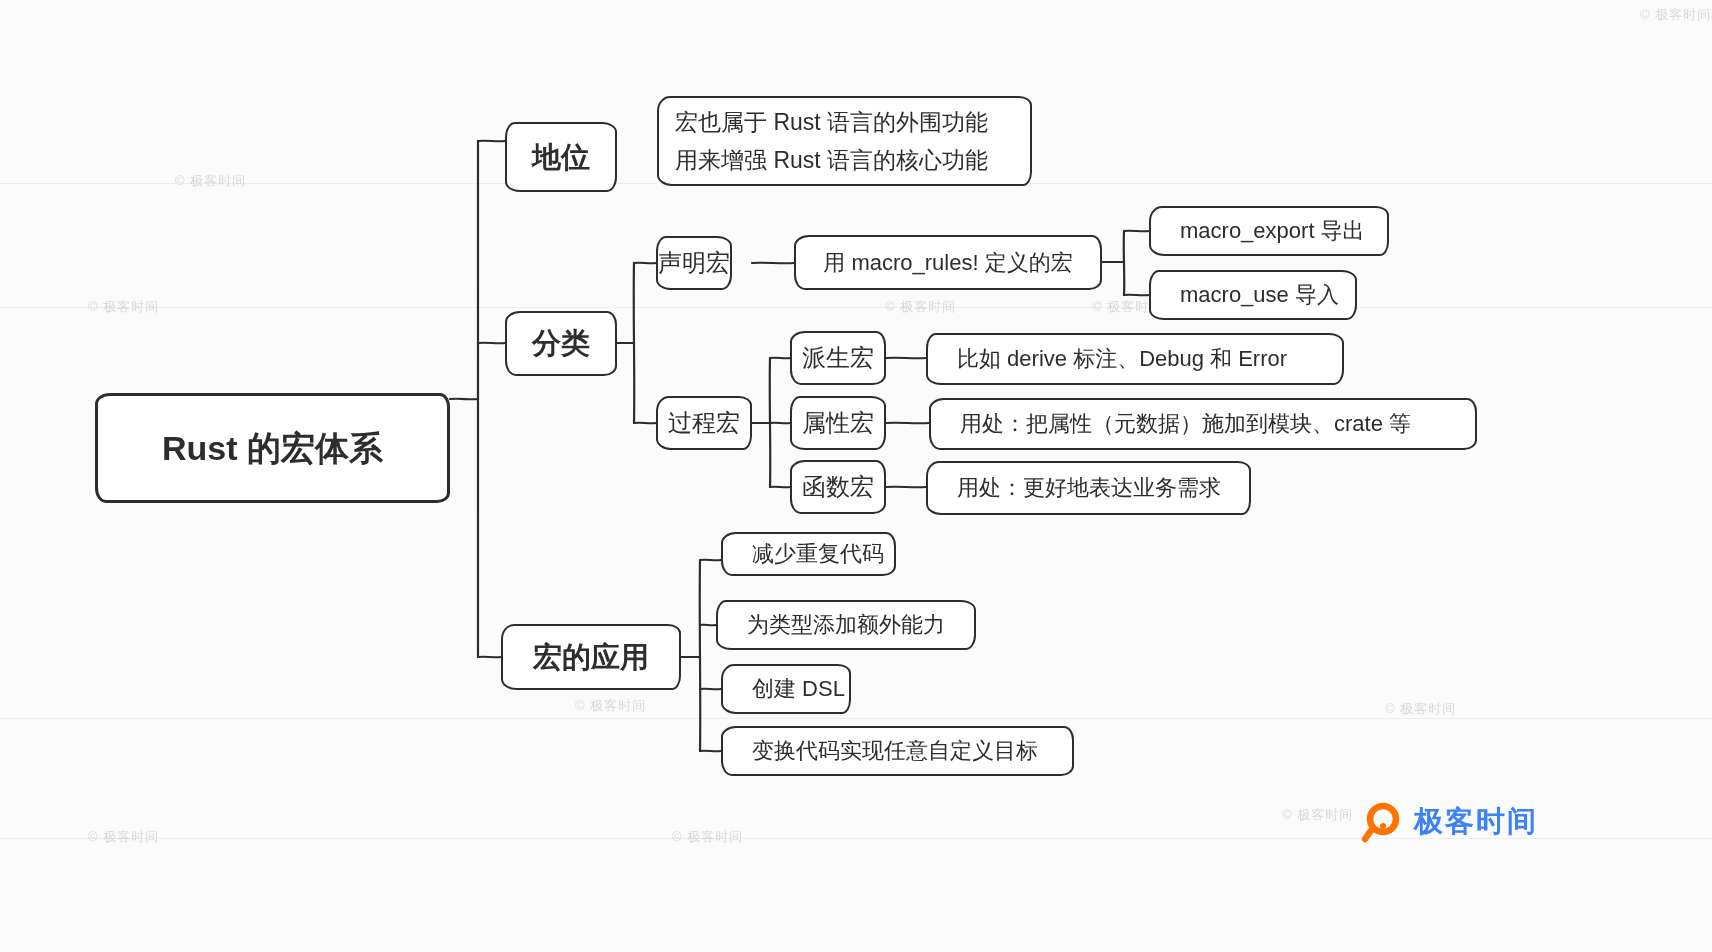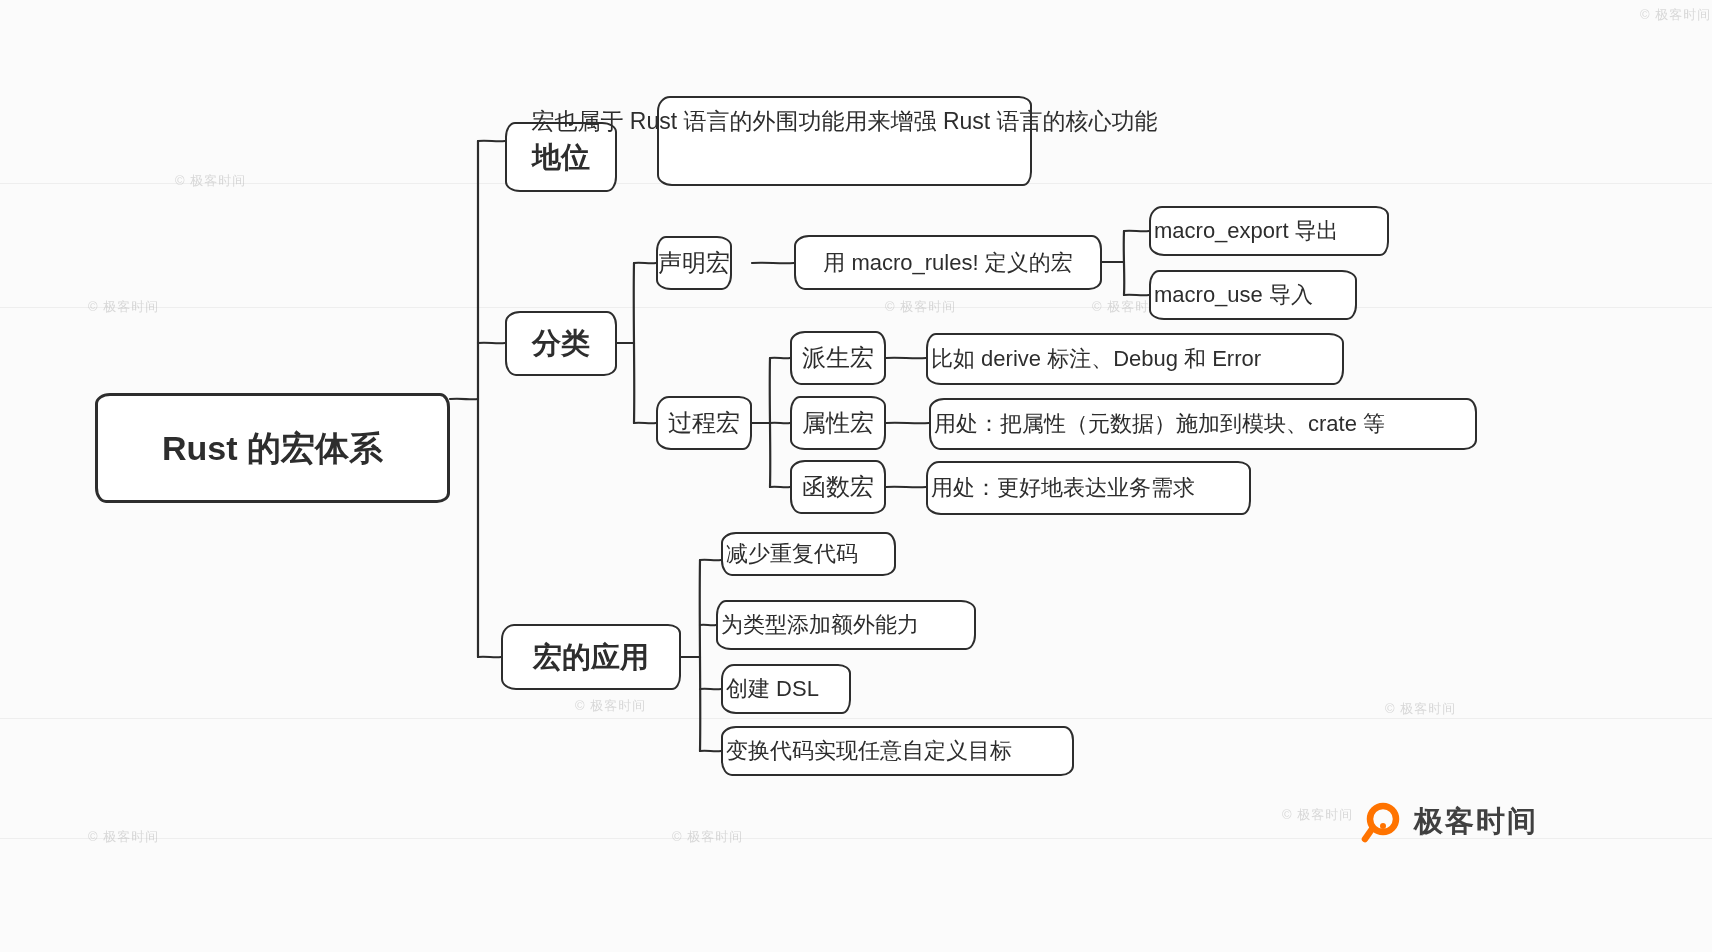--- a/index.html
+++ b/index.html
@@ -20,29 +20,29 @@
     background:#ffffff; border:2.5px solid #2d2d2d; color:#2d2d2d;
     display:flex; align-items:center; justify-content:center;
     white-space:nowrap; font-size:23px; line-height:1.25;
   }
   .rA { border-radius:15px 10px 13px 11px / 11px 14px 10px 15px; }
   .rB { border-radius:10px 15px 10px 15px / 15px 10px 15px 10px; }
   .rC { border-radius:13px 13px 9px 15px / 15px 9px 14px 11px; }
   .root  { font-size:34px; font-weight:700; border-width:3px;margin-top:48px; }
   .branch{ font-size:29px; font-weight:600; }
   .mid   { font-size:24px; font-weight:500; }
-  .leaf  { font-size:22px; font-weight:500; justify-content:flex-start; padding:0 3px; }
+  .leaf  { font-size:22px; font-weight:500; justify-content:flex-start; padding:0 29px; }
   .center{ justify-content:center; padding:0 10px; }
-  .twolines { flex-direction:row; align-items:flex-start; justify-content:center; padding:4px 16px; font-size:23px; font-weight:500; }
+  .twolines { flex-direction:column; align-items:flex-start; justify-content:center; padding:4px 16px; font-size:23px; font-weight:500; }
   .twolines span { display:block; line-height:38px; }
   .brand {
     position:absolute; left:1358px; top:798px; height:48px; z-index:3;
     display:flex; align-items:center; gap:10px;
   }
-  .brand .brand-text { font-size:29px; font-weight:700; color:#404040; letter-spacing:2px; }
+  .brand .brand-text { font-size:29px; font-weight:700; color:#3b82f6; letter-spacing:2px; }
 </style>
 </head>
 <body>
 
 <div class="canvas">
 
   <div class="hline" style="top:183px"></div>
   <div class="hline" style="top:307px"></div>
   <div class="hline" style="top:718px"></div>
   <div class="hline" style="top:838px"></div>

